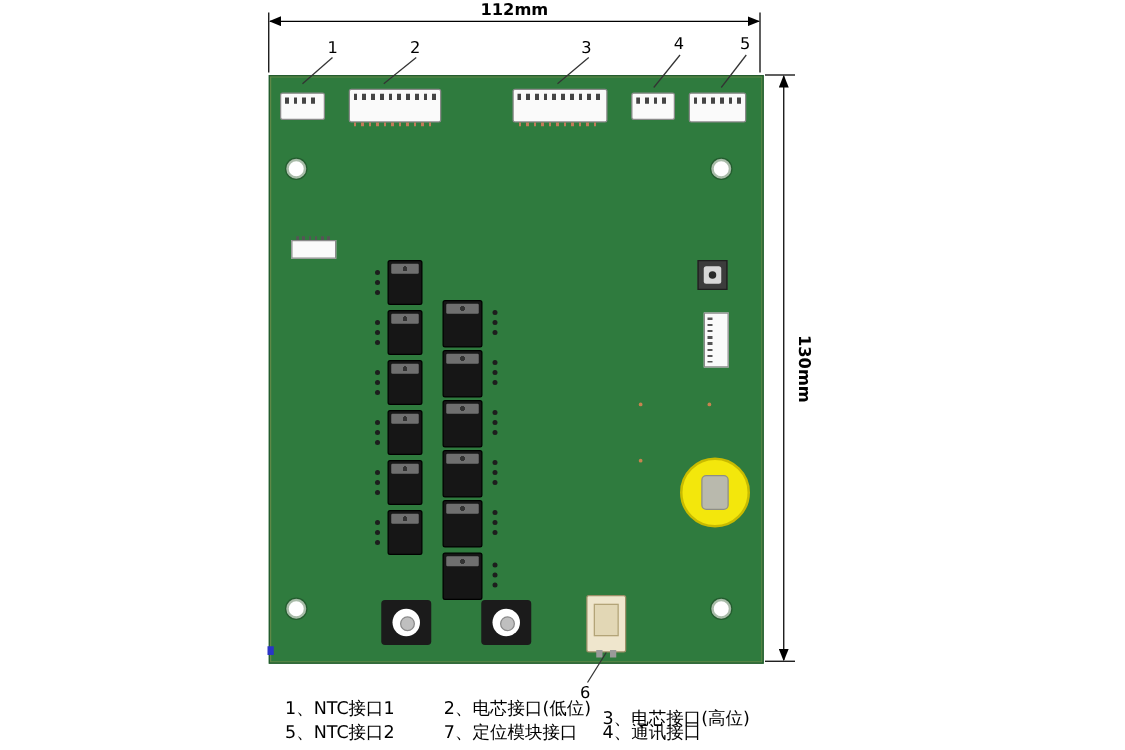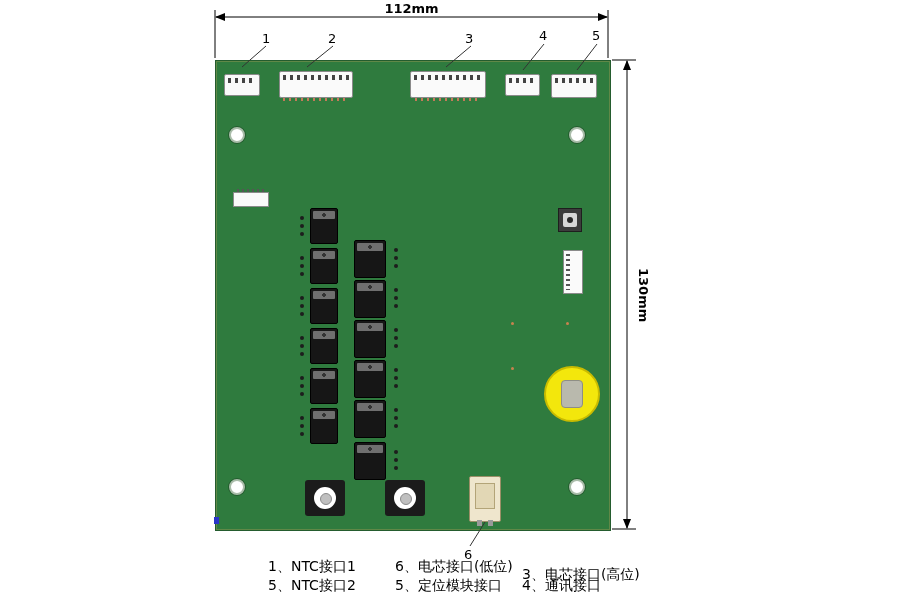--- a/index.html
+++ b/index.html
@@ -5,21 +5,21 @@
   html,body{margin:0;padding:0;background:#fff;}
   #canvas{
     position:relative;width:900px;height:600px;background:#fff;overflow:hidden;
     font-family:"DejaVu Sans","Liberation Sans",sans-serif;color:#000;
   }
   .abs{position:absolute;}
   
   .dim-label{font-size:13px;font-weight:600;text-align:center;}
   .vert span{writing-mode:vertical-rl;}
   .callout{font-size:13px;font-weight:400;}
-  .legend-item{font-size:14px;white-space:nowrap;margin-left:40px;}
+  .legend-item{font-size:14px;white-space:nowrap;}
   
   .board{
     left:215px;top:60px;width:394px;height:469px;
     background:#2f7b3e;border:1px solid #245c2e;
     box-shadow:inset 0 0 0 1px rgba(190,160,90,.35);
   }
   
   .conn{background:#fafafa;border:1px solid #8a8a8a;border-radius:2px;}
   .conn::before{content:"";position:absolute;left:3px;right:3px;top:3px;height:5px;
     background-image:repeating-linear-gradient(90deg,#444 0 3px,transparent 3px 7px);}
@@ -154,19 +154,19 @@
   </div>
 
   <div class="abs callout" style="left:262px;top:31px;">1</div>
   <div class="abs callout" style="left:328px;top:31px;">2</div>
   <div class="abs callout" style="left:465px;top:31px;">3</div>
   <div class="abs callout" style="left:539px;top:28px;">4</div>
   <div class="abs callout" style="left:592px;top:28px;">5</div>
   <div class="abs callout" style="left:464px;top:547px;">6</div>
 
   <div class="abs legend-item" style="left:228px;top:558px;">1、NTC接口1</div>
-  <div class="abs legend-item" style="left:355px;top:558px;">6、电芯接口(低位)</div>
+  <div class="abs legend-item" style="left:355px;top:558px;">2、电芯接口(低位)</div>
   <div class="abs legend-item" style="left:482px;top:566px;">3、电芯接口(高位)</div>
   <div class="abs legend-item" style="left:228px;top:577px;">5、NTC接口2</div>
-  <div class="abs legend-item" style="left:355px;top:577px;">5、定位模块接口</div>
+  <div class="abs legend-item" style="left:355px;top:577px;">7、定位模块接口</div>
   <div class="abs legend-item" style="left:482px;top:577px;">4、通讯接口</div>
 
 </div>
 
 </body></html>

